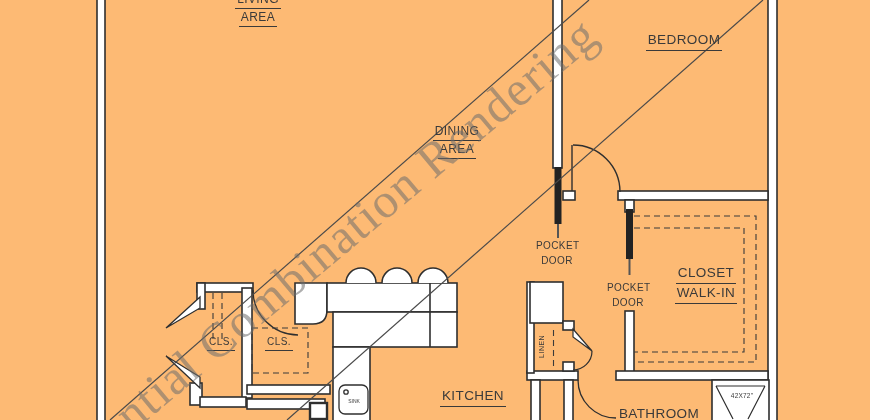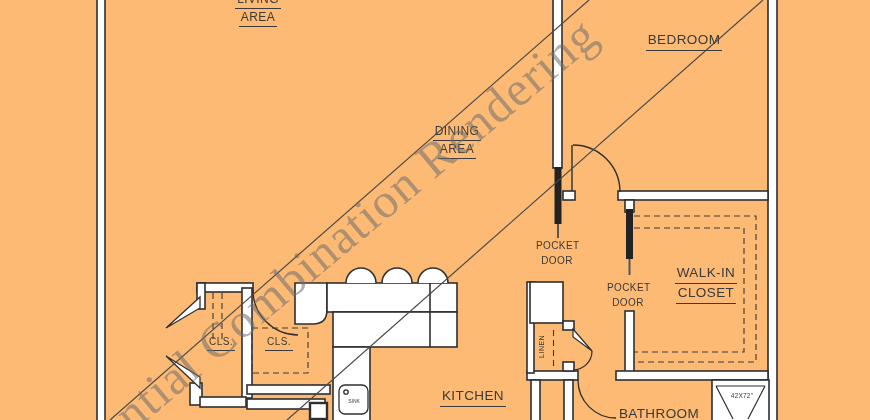--- a/index.html
+++ b/index.html
@@ -132,22 +132,22 @@
   <div class="lbl room" style="left:429px;top:124px;width:56px;">
     <span class="nl"><span class="u">DINING</span></span>
     <span class="nl"><span class="u">AREA</span></span>
   </div>
 
   <div class="lbl big" style="left:640px;top:32px;width:88px;">
     <span class="u">BEDROOM</span>
   </div>
 
   <div class="lbl big" style="left:667px;top:265px;width:78px;">
+    <span class="nl"><span class="u">CLOSET</span></span>
     <span class="nl"><span class="u">WALK-IN</span></span>
-    <span class="nl"><span class="u">CLOSET</span></span>
   </div>
 
   <div class="lbl big" style="left:437px;top:388px;width:72px;text-decoration:underline;">
     <span class="u">KITCHEN</span>
   </div>
 
   <div class="lbl big" style="left:613px;top:406px;width:92px;">
     <span class="u">BATHROOM</span>
   </div>
 

